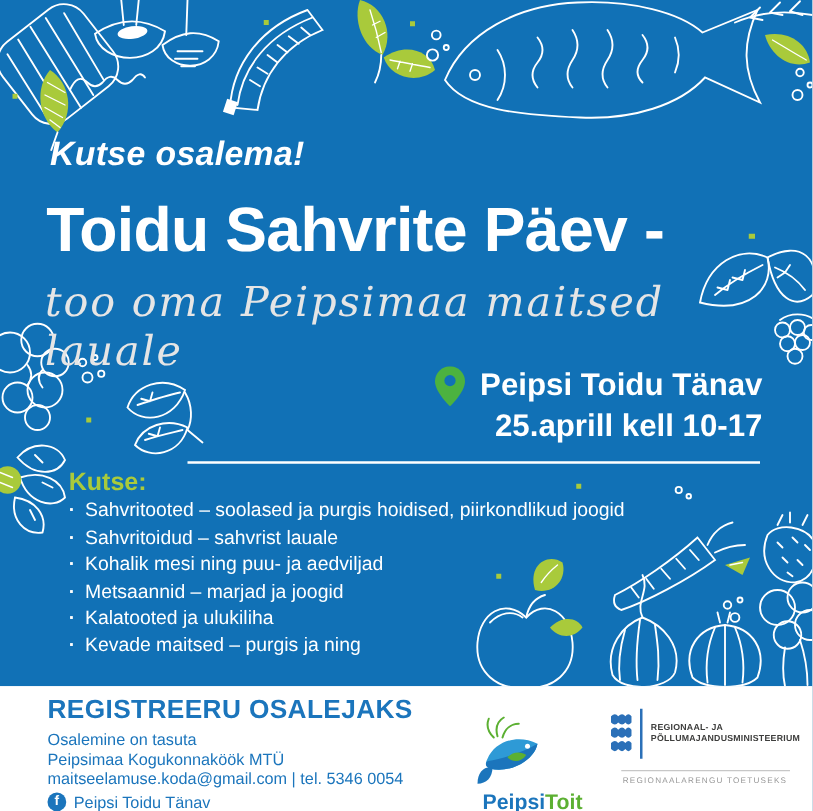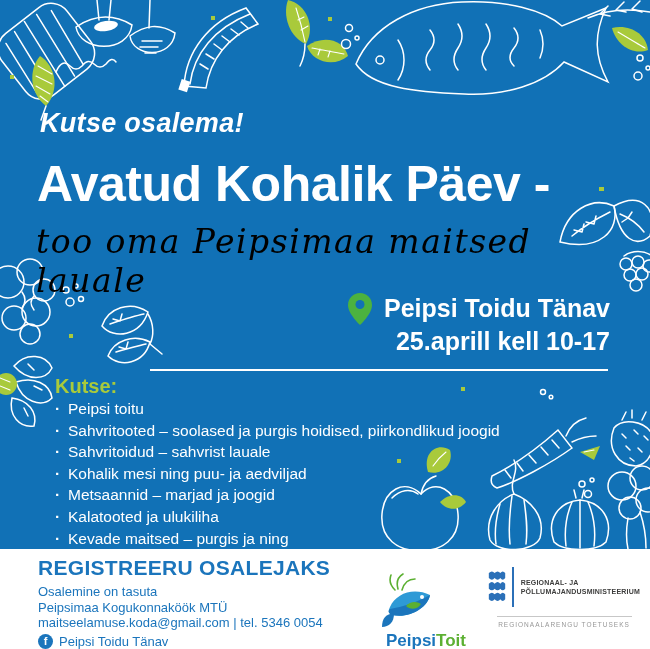--- a/index.html
+++ b/index.html
@@ -6,21 +6,21 @@
   .poster{position:relative;width:650px;height:649px;background:#ffffff;overflow:hidden;
           font-family:"Liberation Sans",sans-serif;}
   .blue{position:absolute;left:0;top:0;width:650px;height:549px;background:#1171b6;overflow:hidden;}
   .deco{position:absolute;left:0;top:0;pointer-events:none;}
 
   .invite{position:absolute;left:40px;top:108px;font-size:27px;font-style:italic;font-weight:600;
           color:#ffffff;letter-spacing:.3px;}
   .title{position:absolute;left:37px;top:155px;font-size:50px;font-weight:600;color:#ffffff;
          letter-spacing:-.5px;}
   .tagline{position:absolute;left:36px;top:222px;font-size:33px;font-style:italic;
-           font-family:"DejaVu Serif",serif;color:#000000;letter-spacing:1.5px;}
+           font-family:"DejaVu Serif",serif;color:#e5e5e5;letter-spacing:1.5px;}
 
   .location{position:absolute;right:40px;top:292px;text-align:right;color:#ffffff;
             font-weight:bold;font-size:25px;line-height:33px;}
   .loc-row{display:flex;align-items:center;justify-content:flex-end;gap:12px;}
   .pin{flex:0 0 auto;}
 
   .divider{position:absolute;left:150px;top:369px;width:458px;height:2px;background:#ffffff;}
 
   .expect-heading{position:absolute;left:55px;top:375px;font-size:20px;font-weight:bold;color:#a9ca3b;}
   .expect-list{position:absolute;left:55px;top:398px;width:540px;margin:0;padding:0;list-style:none;
@@ -227,39 +227,38 @@
           <rect x="10" y="75" width="4" height="4"></rect>
           <rect x="599" y="187" width="5" height="4"></rect>
           <rect x="69" y="334" width="4" height="4"></rect>
           <rect x="461" y="387" width="4" height="4"></rect>
           <rect x="397" y="459" width="4" height="4"></rect>
         </g>
       </g>
     </svg>
 
     <div class="invite">Kutse osalema!</div>
-    <div class="title">Avatud Kohalik Päev -</div>
+    <div class="title">Toidu Sahvrite Päev -</div>
     <div class="tagline">too oma Peipsimaa maitsed lauale</div>
 
     <div class="location">
       <div class="loc-row">
         <svg class="pin" width="24" height="32" viewBox="0 0 24 32">
           <path d="M12 0C5.4 0 0 5.4 0 12c0 9 12 20 12 20s12-11 12-20C24 5.4 18.6 0 12 0z" fill="#4cb23f"></path>
           <circle cx="12" cy="11.5" r="4.5" fill="#1171b6"></circle>
         </svg>
         <span>Peipsi Toidu Tänav</span>
       </div>
       <div>25.aprill kell 10-17</div>
     </div>
 
     <div class="divider"></div>
 
     <div class="expect-heading">Kutse:</div>
     <ul class="expect-list">
-      <li>Peipsi toitu</li>
       <li>Sahvritooted – soolased ja purgis hoidised, piirkondlikud joogid</li>
       <li>Sahvritoidud – sahvrist lauale</li>
       <li>Kohalik mesi ning puu- ja aedviljad</li>
       <li>Metsaannid – marjad ja joogid</li>
       <li>Kalatooted ja ulukiliha</li>
       <li>Kevade maitsed – purgis ja ning</li>
     </ul>
   </div>
 
   <div class="footer">

